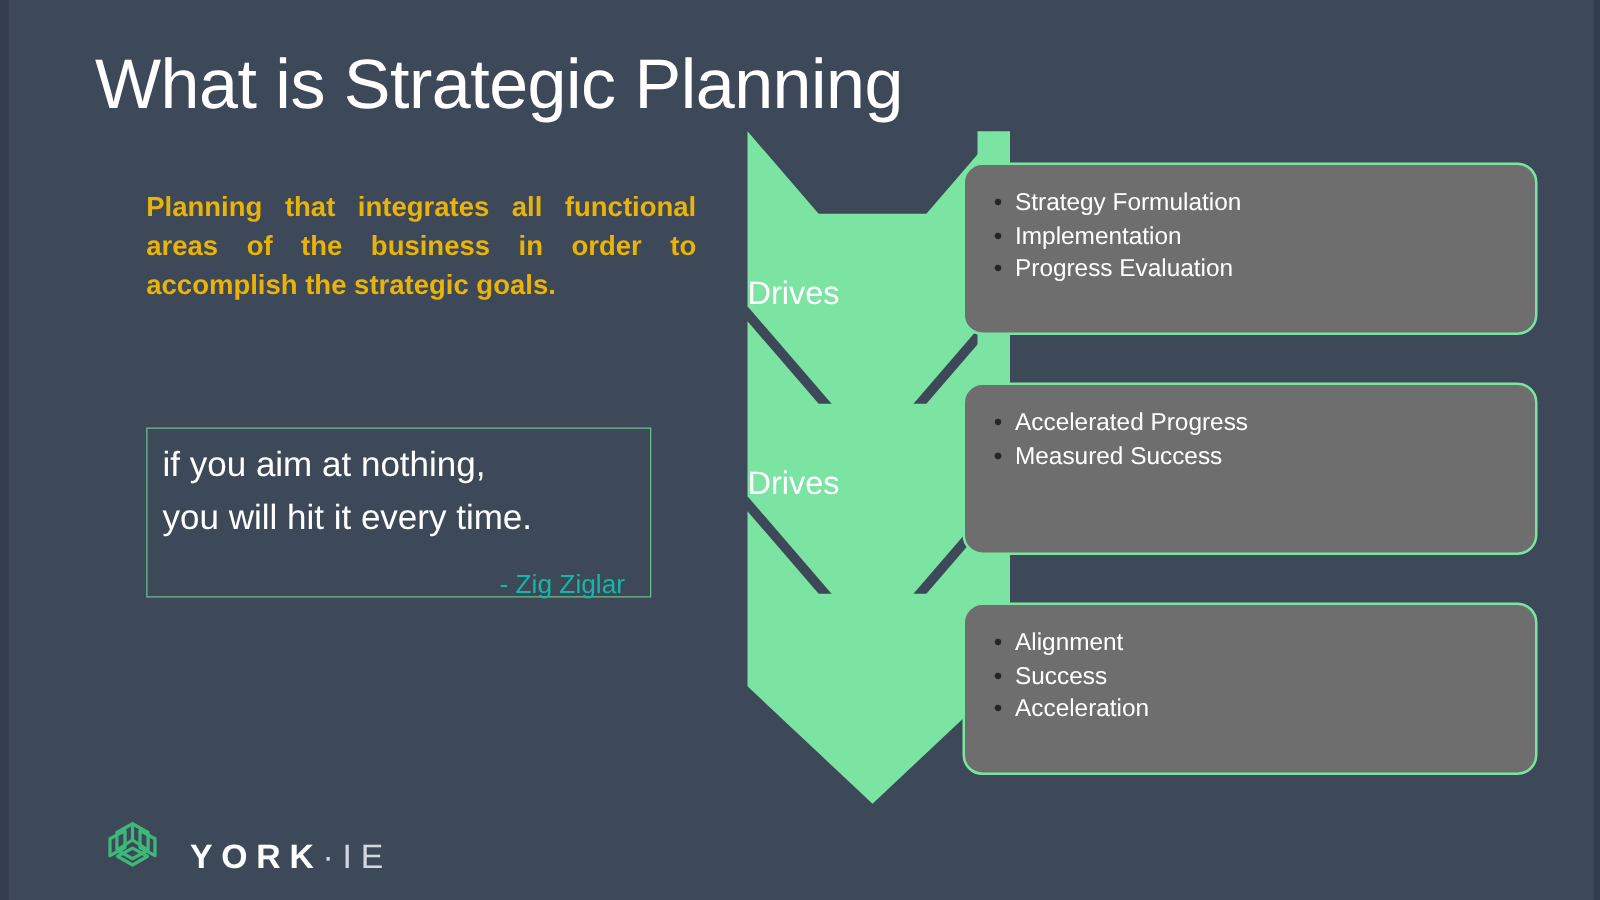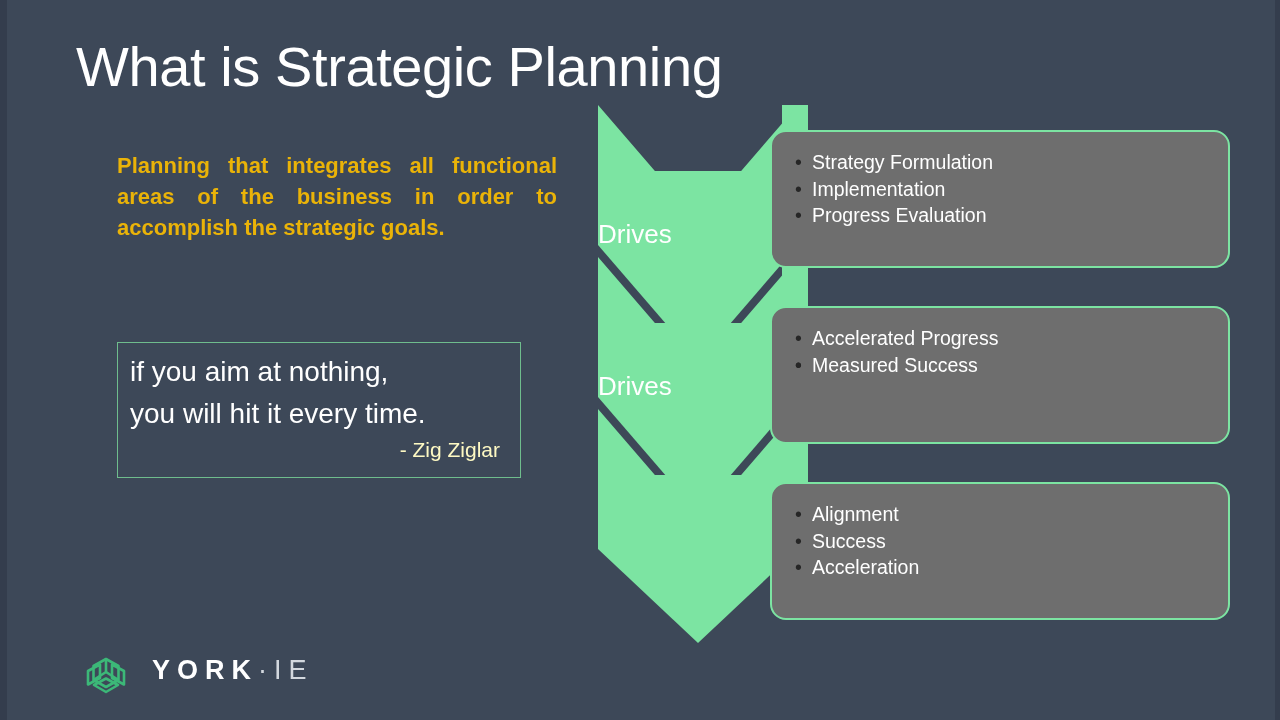--- a/index.html
+++ b/index.html
@@ -77,25 +77,25 @@
     padding: 8px 14px 6px 12px;
   }
   #quote-text {
     font-size: 28px;
     line-height: 42px;
     color: #ffffff;
     font-weight: 400;
     white-space: pre-line;
   }
   #quote-author {
-    margin-top: 2px;
+    margin-top: 20px;
     text-align: right;
     font-size: 21px;
     line-height: 26px;
-    color: #fef9c3;
+    color: #14b8a6;
     font-weight: 400;
     padding-right: 6px;
   }
 
   
   #flow {
     position: absolute;
     left: 560px;
     top: 95px;
     width: 700px;
@@ -149,21 +149,21 @@
     line-height: 26.5px;
   }
 
   
   #logo {
     position: absolute;
     left: 82px;
     top: 655px;
     height: 46px;
     display: flex;
-    align-items: flex-start;
+    align-items: flex-end;
   }
   #logo-mark { width: 48px; height: 46px; }
   #logo-wordmark {
     margin-left: 22px;
     font-size: 27px;
     font-weight: 700;
     letter-spacing: 7px;
     color: #ffffff;
     white-space: nowrap;
   }

